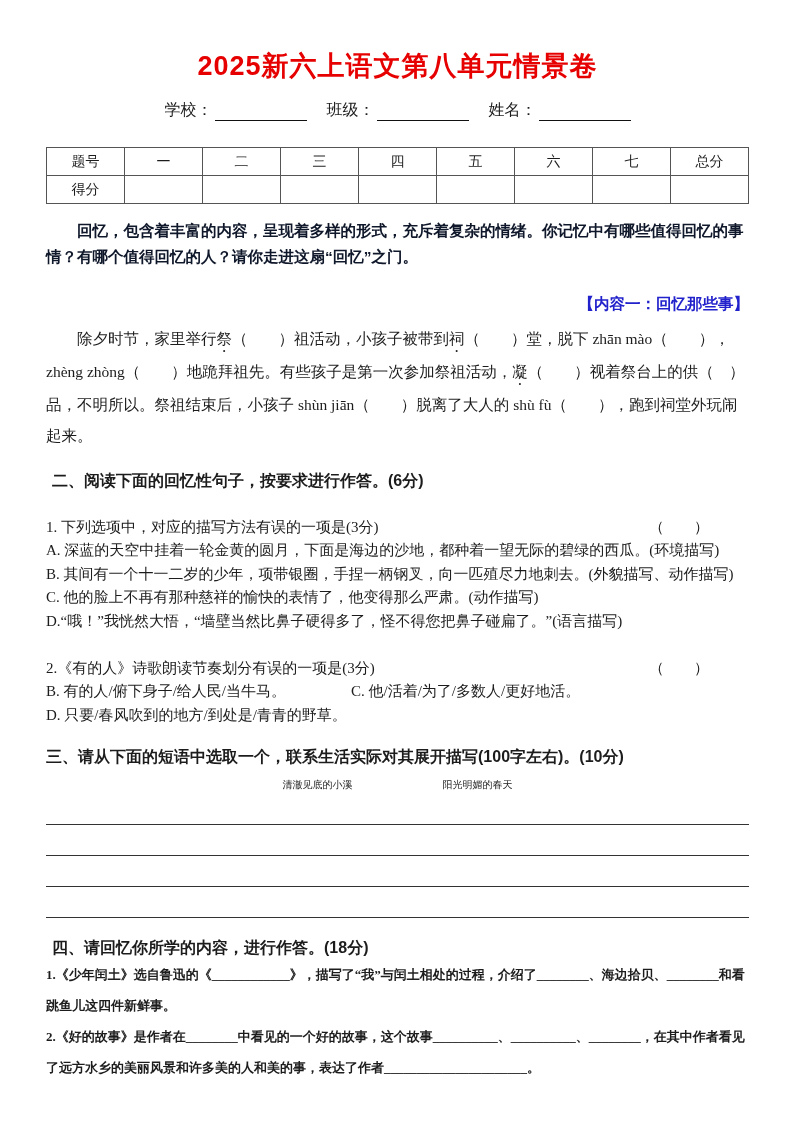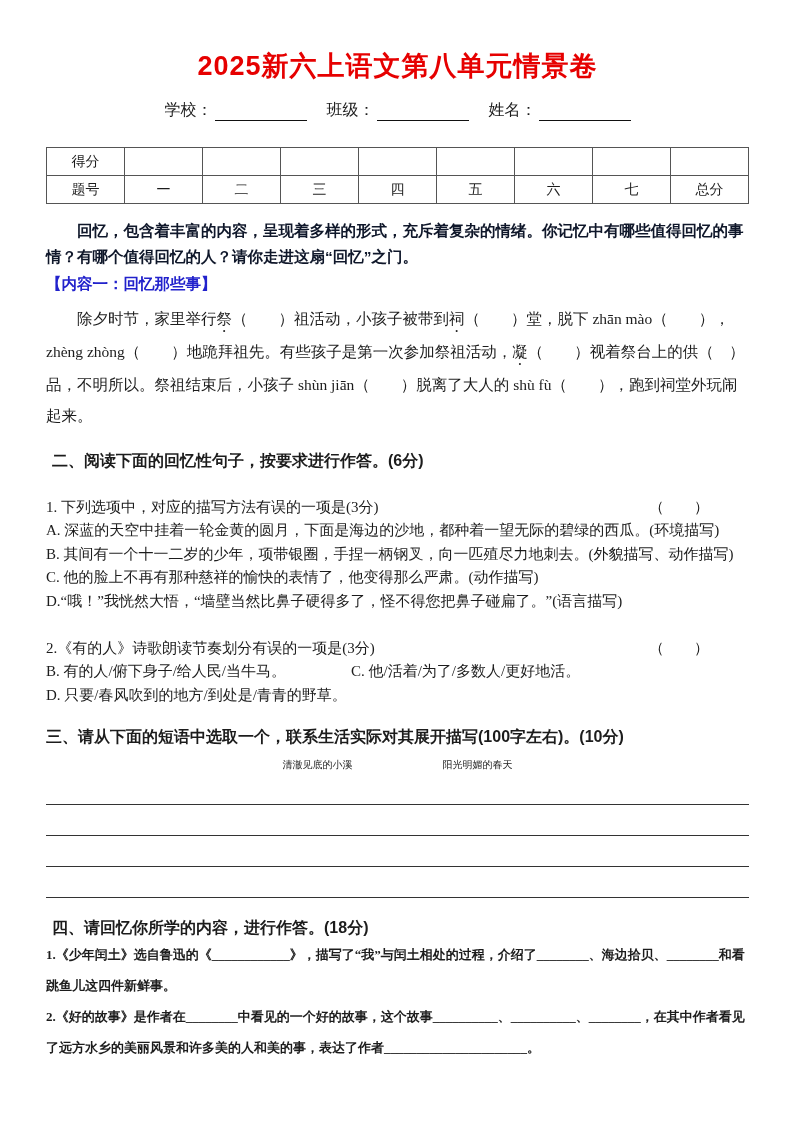--- a/index.html
+++ b/index.html
@@ -56,25 +56,25 @@
   
   .intro {
     margin-top: 14px;
     font-family: "Liberation Sans", "DejaVu Sans", sans-serif;
     font-weight: bold;
     font-size: 15.5px;
     line-height: 26px;
     text-indent: 2em;
   }
   .banner {
-    text-align: left;
+    text-align: right;
     font-family: "Liberation Sans", "DejaVu Sans", sans-serif;
     font-weight: bold;
     font-size: 15.5px;
-    margin-top: 4px;
+    margin-top: 24px;
   }
 
   
   .sec-heading {
     font-family: "Liberation Sans", "DejaVu Sans", sans-serif;
     font-weight: bold;
     font-size: 16px;
     margin-top: 20px;
   }
   .sec-heading.indent1 { padding-left: 6px; }
@@ -138,42 +138,42 @@
       <span class="blank"></span>
     </div>
     <div class="field">
       <span>姓名：</span>
       <span class="blank"></span>
     </div>
   </div>
 
   <table class="score">
     <tbody>
-      <tr>
-        <td>得分</td>
-        <td></td>
-        <td></td>
-        <td></td>
-        <td></td>
-        <td></td>
-        <td></td>
-        <td></td>
-        <td></td>
-      </tr>
       <tr>
         <td>题号</td>
         <td>一</td>
         <td>二</td>
         <td>三</td>
         <td>四</td>
         <td>五</td>
         <td>六</td>
         <td>七</td>
         <td>总分</td>
       </tr>
+      <tr>
+        <td>得分</td>
+        <td></td>
+        <td></td>
+        <td></td>
+        <td></td>
+        <td></td>
+        <td></td>
+        <td></td>
+        <td></td>
+      </tr>
     </tbody>
   </table>
 
   <div class="intro" style="color: #0f172a;">回忆，包含着丰富的内容，呈现着多样的形式，充斥着复杂的情绪。你记忆中有哪些值得回忆的事情？有哪个值得回忆的人？请你走进这扇“回忆”之门。</div>
   <div class="banner" style="color: rgb(34, 34, 204);">【内容一：回忆那些事】</div>
 
   <div class="passage"><span>除夕时节，家里举行</span><span class="em-dot">祭</span><span>（　　）祖活动，小孩子被带到</span><span class="em-dot">祠</span><span>（　　）堂，脱下 zhān mào（　　），zhèng zhòng（　　）地跪拜祖先。有些孩子是第一次参加祭祖活动，</span><span class="em-dot">凝</span><span>（　　）视着祭台上的供（　）品，不明所以。祭祖结束后，小孩子 shùn jiān（　　）脱离了大人的 shù fù（　　），跑到祠堂外玩闹起来。</span></div>
 
   <div class="sec-heading indent1">二、阅读下面的回忆性句子，按要求进行作答。(6分)</div>
 

